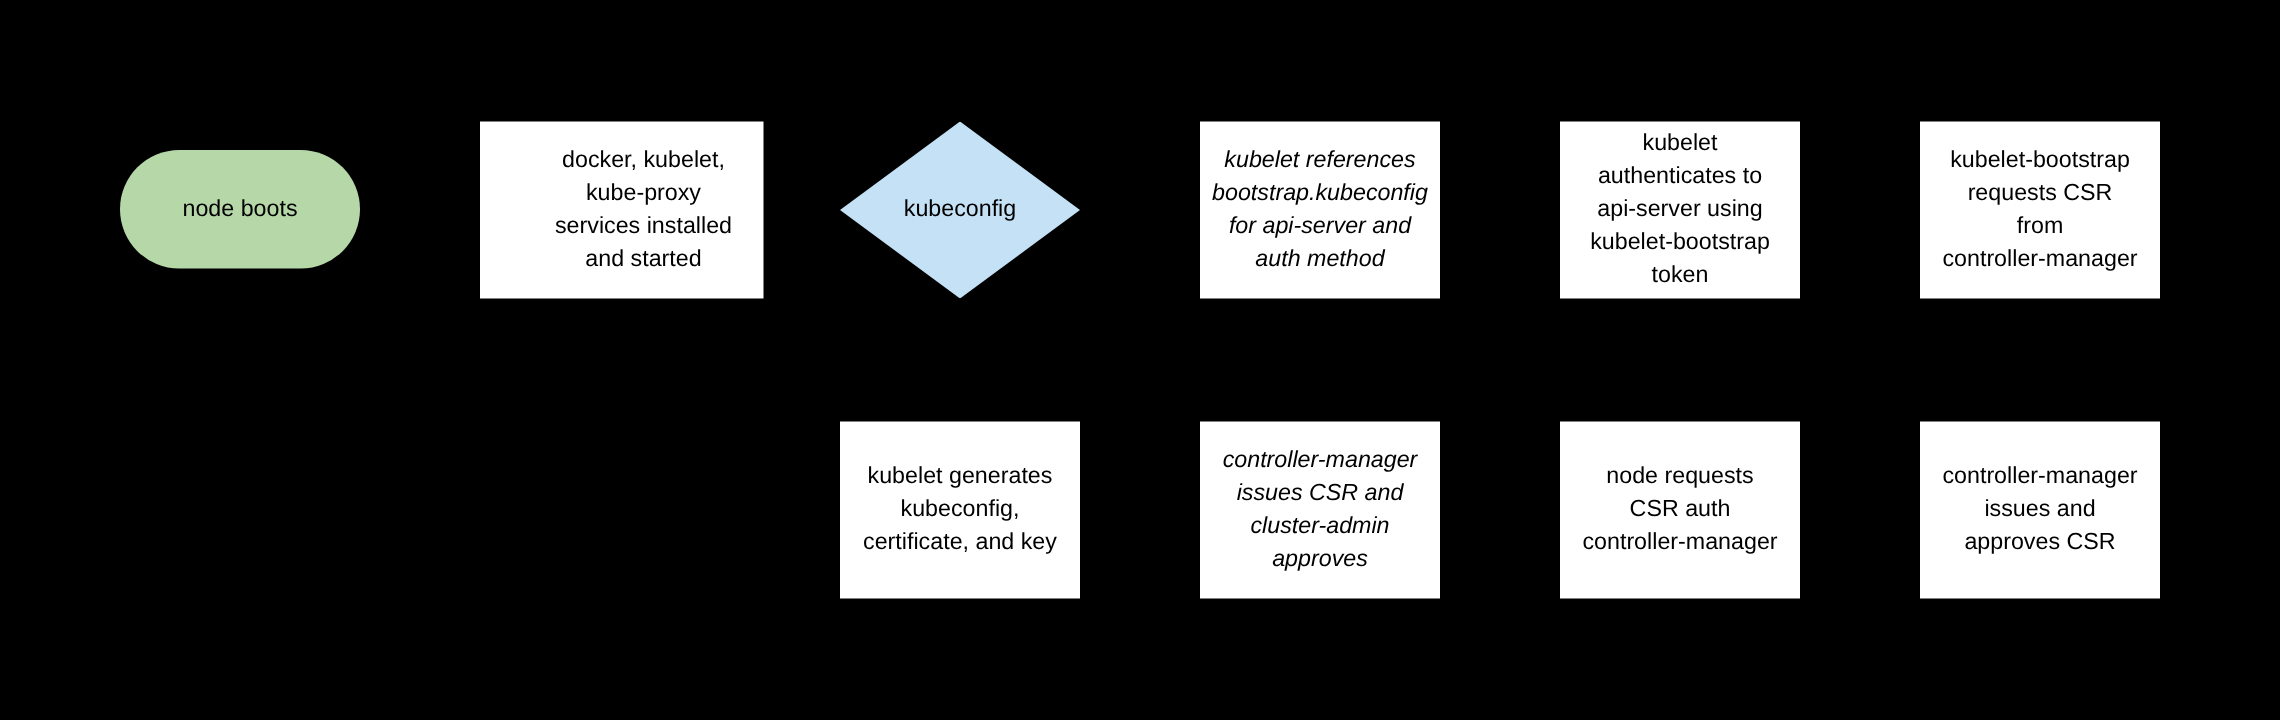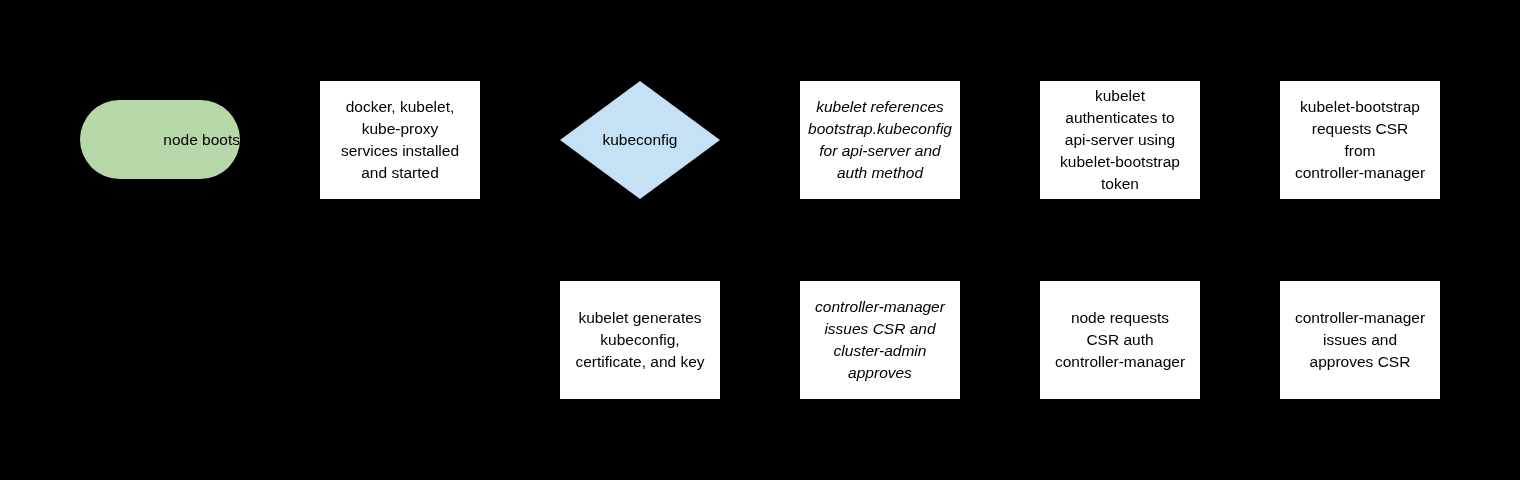--- a/index.html
+++ b/index.html
@@ -40,22 +40,22 @@
     height: 118px;
     background: var(--diamond_fill, #c4e1f5);
     clip-path: polygon(50% 0%, 100% 50%, 50% 100%, 0% 50%);
   }
   .lbl {
     white-space: pre-line;
     display: block;
     width: 100%;
   }
   
-  .c0 { left: 80px; text-align: right; }
-  .c1 { left: 320px; }
+  .c0 { left: 80px; }
+  .c1 { left: 320px; padding-left: 29px; }
   .c2 { left: 560px; justify-content: flex-end; }
   .c3 { left: 800px; font-style: italic; }
   .c4 { left: 1040px; }
   .c5 { left: 1280px; }
   
   .r0.box, .r0.diamond { top: 81px; }
   .r0.pill { top: 100px; }
   .r1.box, .r1.diamond { top: 281px; }
   .r1.pill { top: 300px; }
 </style>

